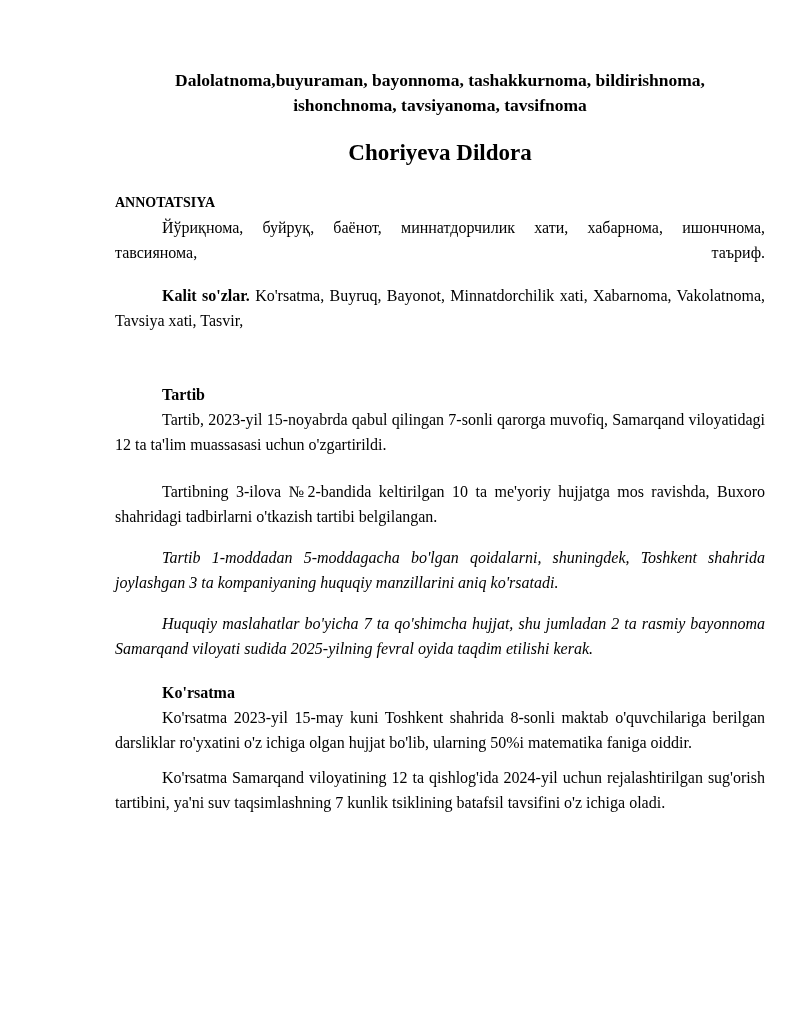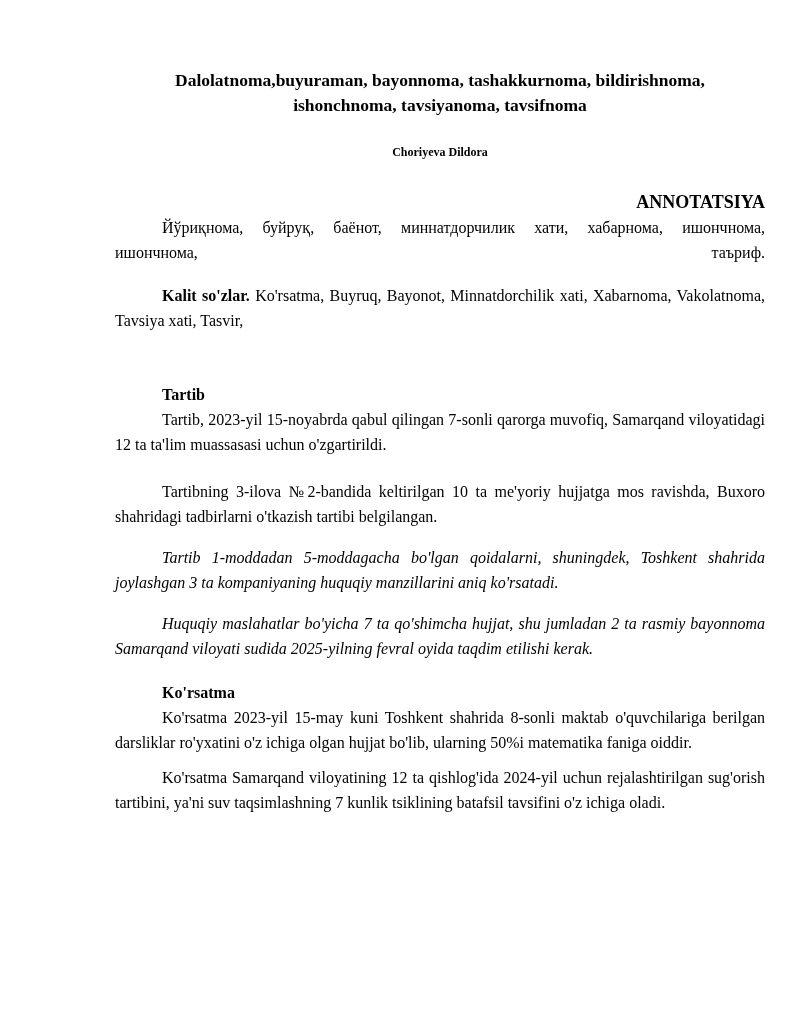--- a/index.html
+++ b/index.html
@@ -19,27 +19,27 @@
   .doc-title {
     text-align: center;
     font-weight: bold;
     font-size: 17.5px;
     line-height: 25px;
   }
   .author {
     margin-top: 22px;
     text-align: center;
     font-weight: bold;
-    font-size: 12px;
+    font-size: 23px;
   }
   .annot-heading {
     margin-top: 25px;
-    text-align: right;
+    text-align: left;
     font-weight: bold;
-    font-size: 18px;
+    font-size: 14px;
   }
   .annot-line1 {
     text-align: justify;
     text-align-last: justify;
     text-indent: 47px;
   }
   .annot-line2 {
     display: flex;
     justify-content: space-between;
   }
@@ -75,21 +75,21 @@
     <div>ishonchnoma, tavsiyanoma, tavsifnoma</div>
   </div>
 
   <div class="author">Choriyeva Dildora</div>
 
   <div class="annot-heading">ANNOTATSIYA</div>
 
   <div>
     <div class="annot-line1">Йўриқнома, буйруқ, баёнот, миннатдорчилик хати, хабарнома, ишончнома,</div>
     <div class="annot-line2">
-      <span>ишончнома,</span>
+      <span>тавсиянома,</span>
       <span>таъриф.</span>
     </div>
   </div>
 
   <p class="keywords"><span class="kw-label">Kalit so'zlar.</span><span> Ko'rsatma, Buyruq, Bayonot, Minnatdorchilik xati, Xabarnoma, Vakolatnoma, Tavsiya xati, Tasvir,</span></p>
 
   <div class="sec-heading mt49">Tartib</div>
   <p class="para">Tartib, 2023-yil 15-noyabrda qabul qilingan 7-sonli qarorga muvofiq, Samarqand viloyatidagi 12 ta ta'lim muassasasi uchun o'zgartirildi.</p>
   <p class="para mt22">Tartibning 3-ilova №2-bandida keltirilgan 10 ta me'yoriy hujjatga mos ravishda, Buxoro shahridagi tadbirlarni o'tkazish tartibi belgilangan.</p>
   <p class="para mt16">Tartib 1-moddadan 5-moddagacha bo'lgan qoidalarni, shuningdek, Toshkent shahrida joylashgan 3 ta kompaniyaning huquqiy manzillarini aniq ko'rsatadi.</p>

